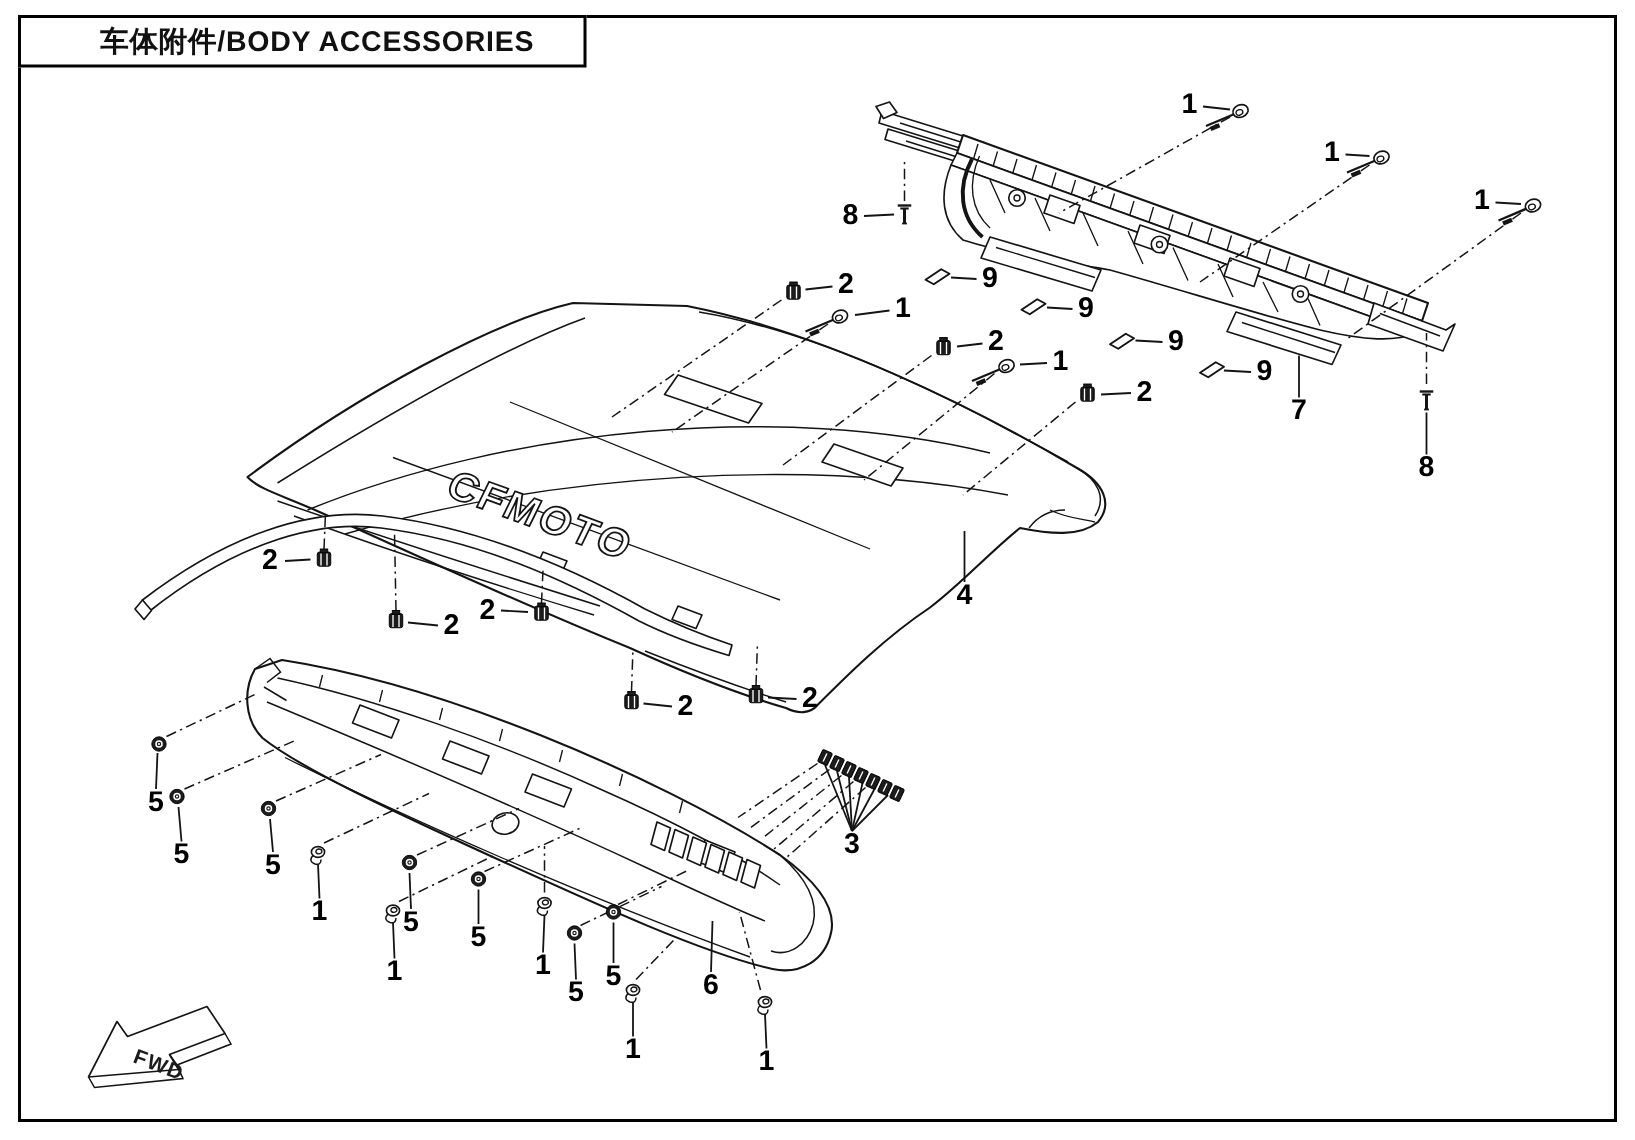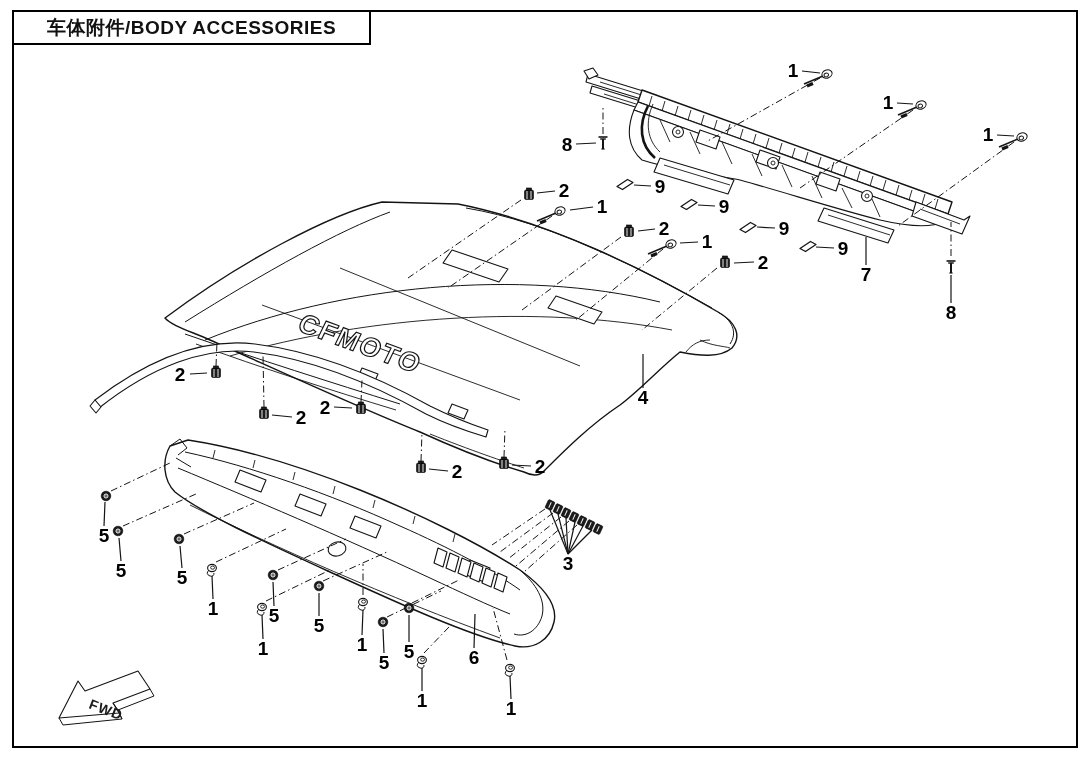--- a/index.html
+++ b/index.html
@@ -2,21 +2,21 @@
 <html><head>
 <meta charset="utf-8">
 <style>
   html,body{margin:0;padding:0;background:#fff;}
   body{width:1090px;height:760px;position:relative;overflow:hidden;
        font-family:"Liberation Sans","DejaVu Sans",sans-serif;color:#111;}
   .page-border{position:absolute;left:12px;top:10px;width:1062px;height:734px;
        border:2px solid #000;background:#fff;}
   .title-block{position:absolute;left:12px;top:10px;width:355px;height:31px;
        border:2px solid #000;background:#fff;display:flex;align-items:center;justify-content:center;
-       font-size:19px;font-weight:bold;letter-spacing:.5px;white-space:nowrap;z-index:5;}
+       font-size:19px;font-weight:bold;letter-spacing:.5px;white-space:nowrap;z-index:5;padding-left:20px;}
   svg.diagram{position:absolute;left:0;top:0;z-index:2;}
   .callout-layer{position:absolute;left:0;top:0;width:1090px;height:760px;z-index:6;pointer-events:none;}
   .callout{position:absolute;transform:translate(-50%,-50%);font-size:19px;font-weight:bold;
        line-height:1;color:#000;}
   
   .o{fill:#fff;stroke:#141414;stroke-width:1.4;stroke-linejoin:round;}
   .o2{fill:#fff;stroke:#141414;stroke-width:1.1;stroke-linejoin:round;}
   .i{fill:none;stroke:#141414;stroke-width:1;}
   .i9{fill:none;stroke:#141414;stroke-width:.9;}
   .ld{fill:none;stroke:#141414;stroke-width:1.2;}

